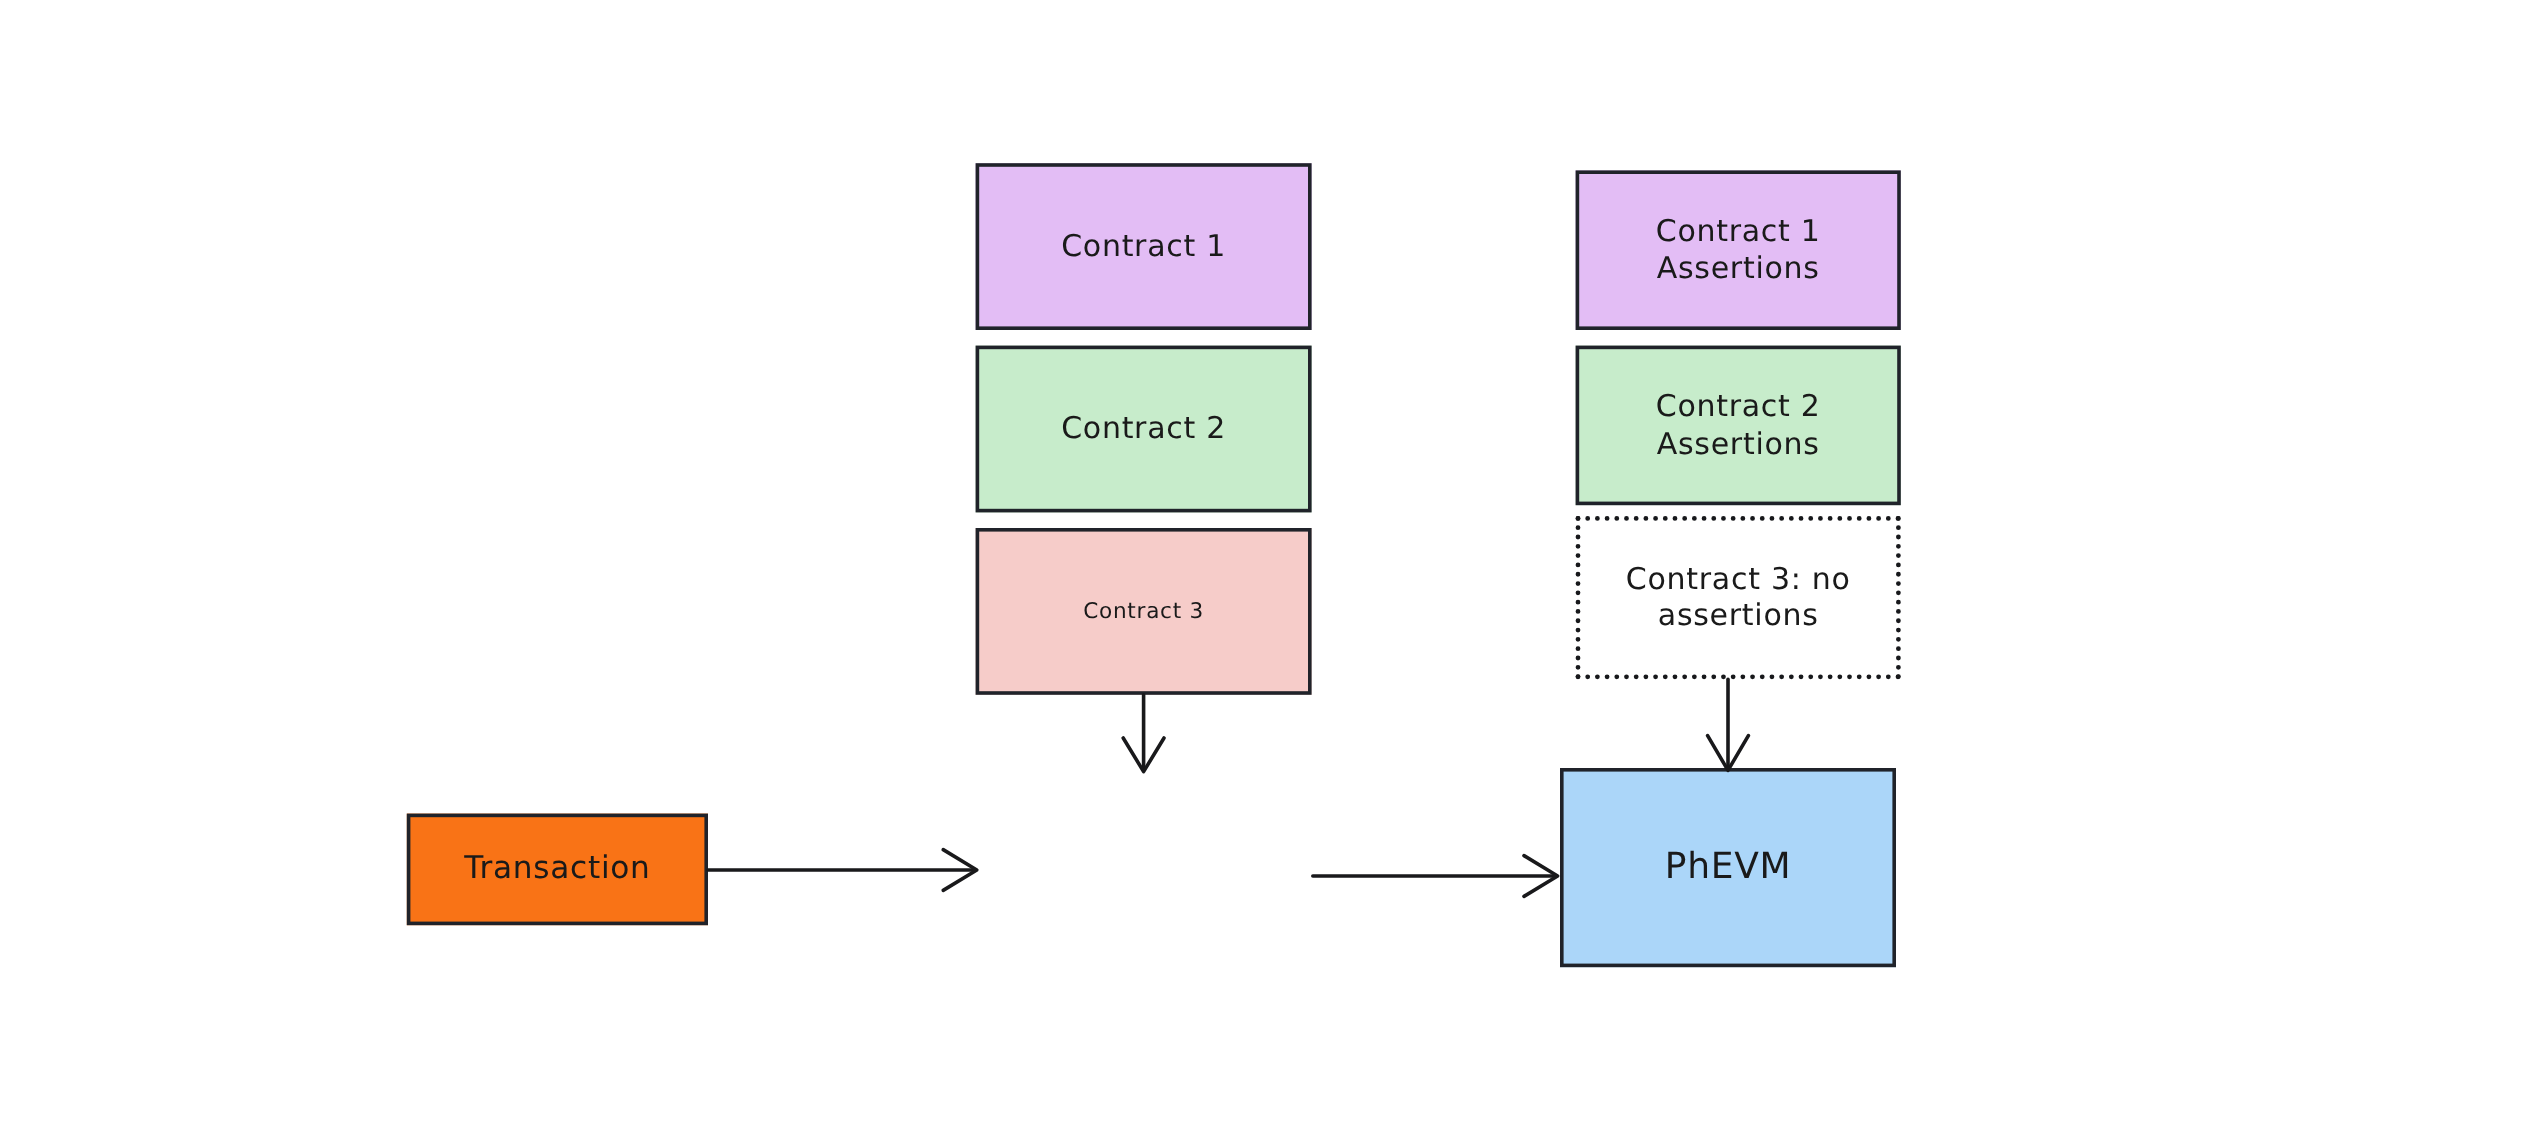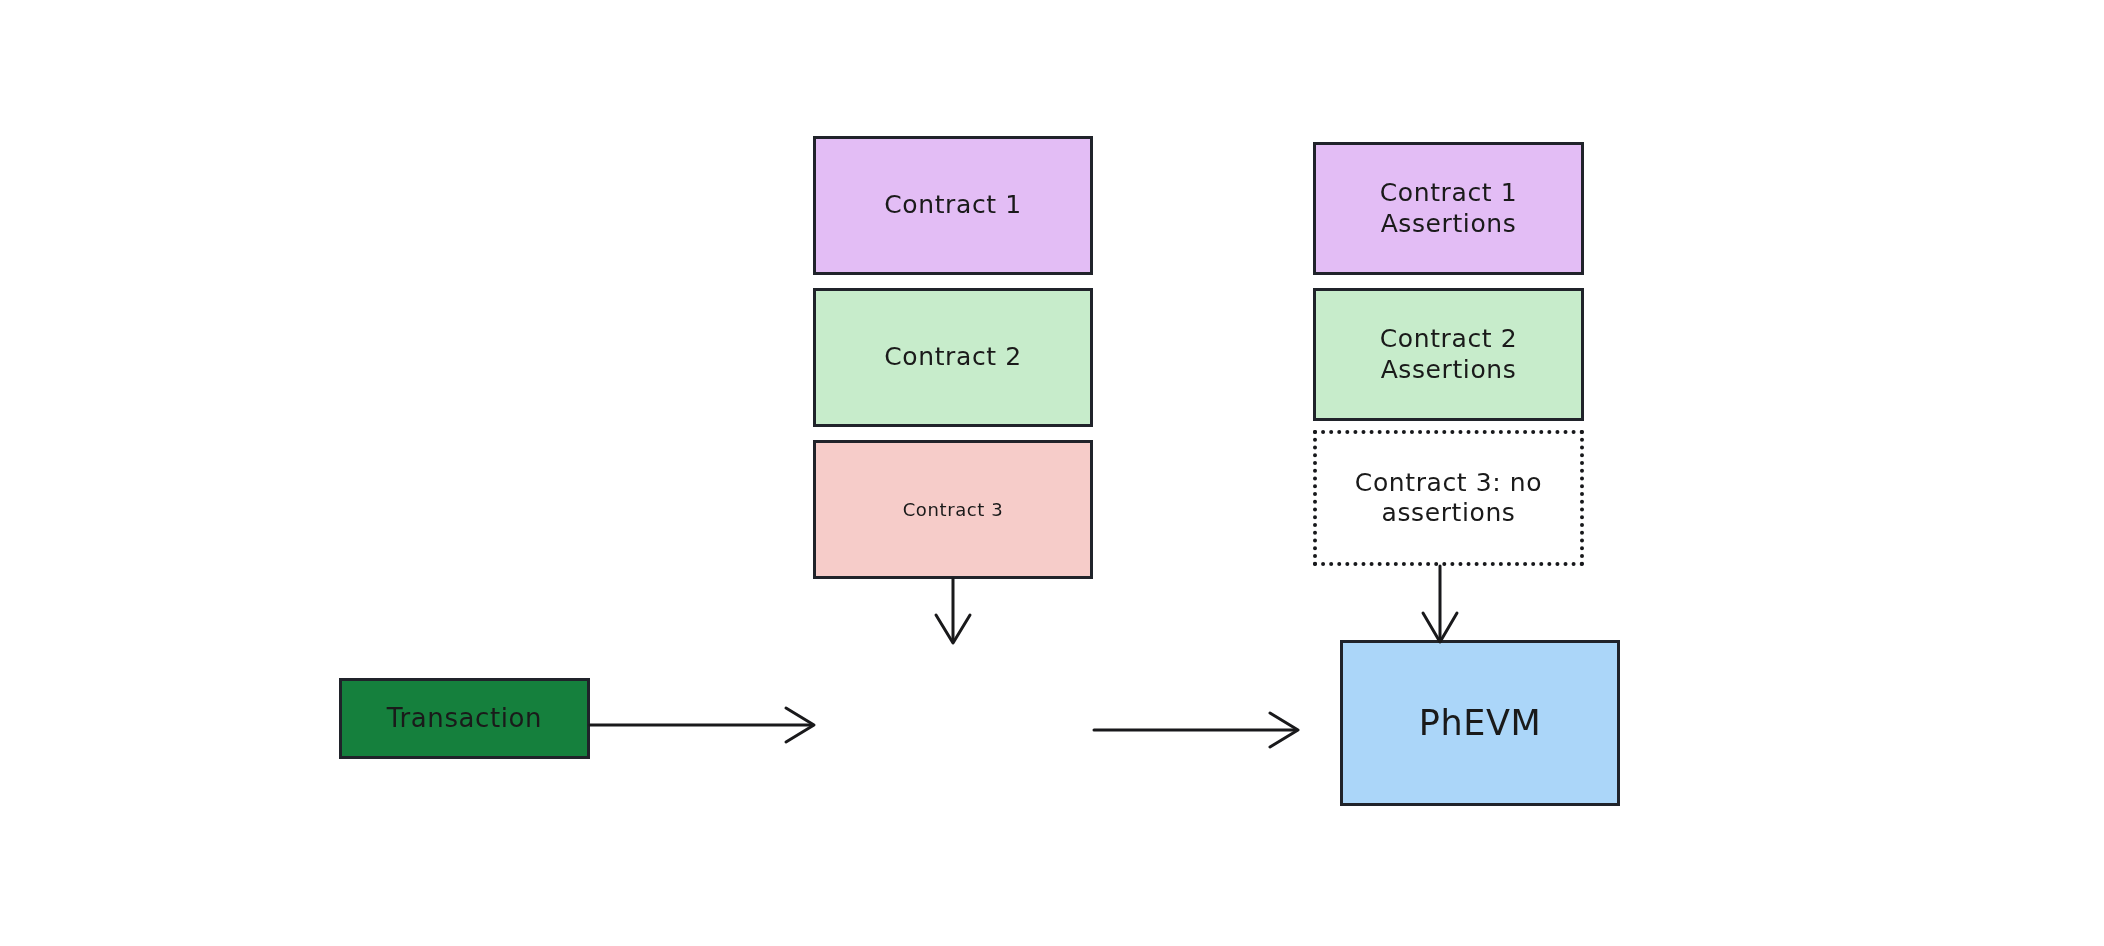--- a/index.html
+++ b/index.html
@@ -66,35 +66,34 @@
   }
   #assertions-3 {
     left: 1313px; top: 430px; width: 271px; height: 136px;
     background: #ffffff;
     border: 4px dotted #17181b;
     font-size: 25px;
   }
 
   
   #transaction {
-    left: 339px; top: 678px; width: 251px; height: 81px;
-    background: #15803d;
+    left: 339px; top: 678px; width: 251px; height: 93px;
+    background: #f97316;
     font-size: 26px;
   }
   #evm {
     left: 814px; top: 642px; width: 280px; height: 170px;
     background: #e7eaed;
     border-color: #3a3f47;
     font-size: 25px;
   }
   #phevm {
     left: 1300px; top: 640px; width: 280px; height: 166px;
     background: #abd6f9;
-    font-size: 35px;
-    margin-left: 40px;
+    font-size: 30px;
   }
 
   
   .arrow {
     position: absolute;
     overflow: visible;
     pointer-events: none;
   }
   .arrow line, .arrow polyline {
     stroke: #19191b;

